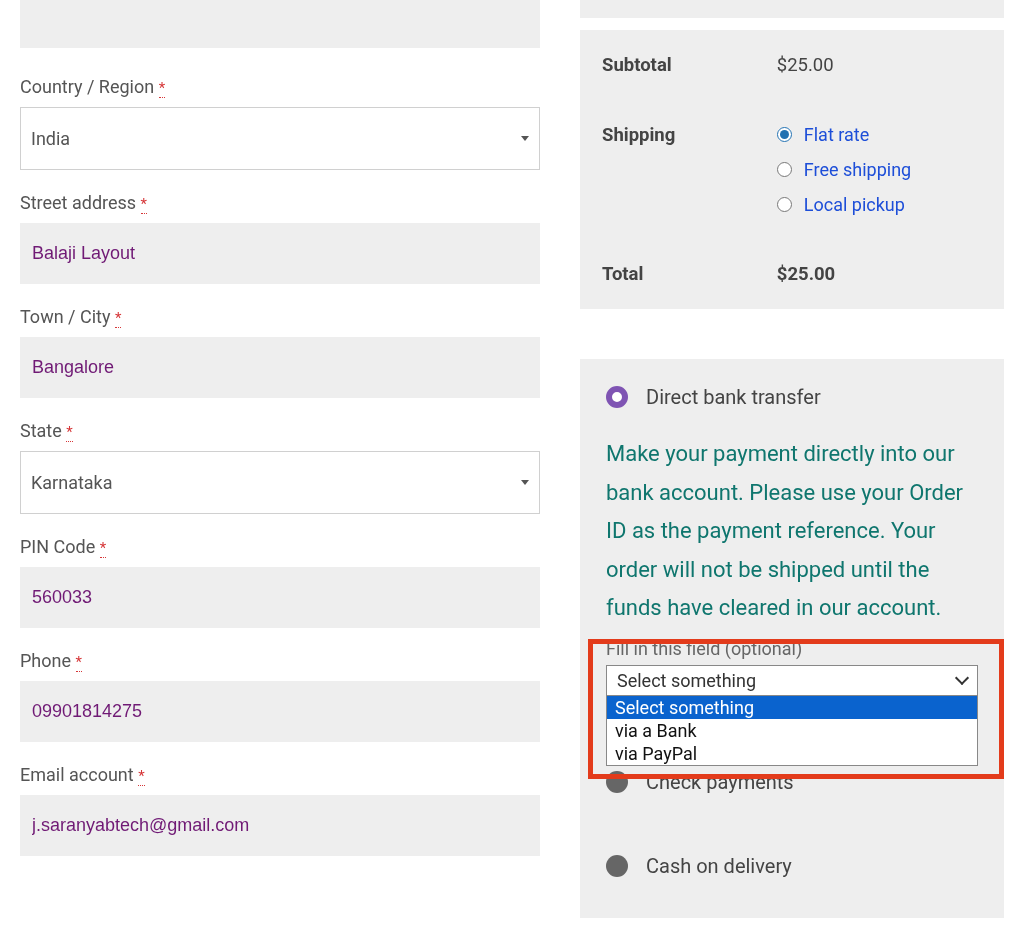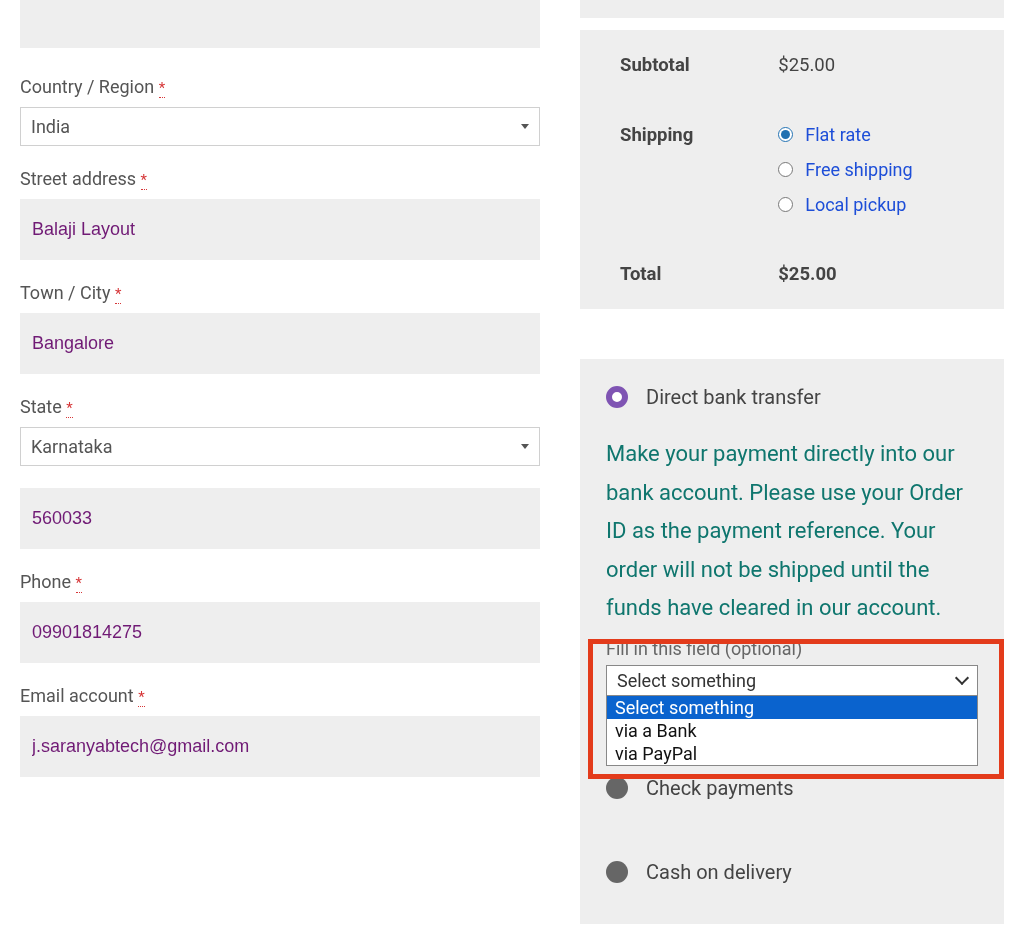--- a/index.html
+++ b/index.html
@@ -43,21 +43,21 @@
     color: #701a75;
   }
   .text-input::placeholder { color: #888; }
   .select-wrap {
     width: 100%;
     border: 1px solid #d0d0d0;
     background: #fff;
     display: flex;
     align-items: center;
     justify-content: space-between;
-    padding: 8px 10px;
+    padding: 20px 10px;
     font-size: 18px;
     color: #555;
     cursor: pointer;
   }
   .caret-down {
     width: 0; height: 0;
     border-left: 4px solid transparent;
     border-right: 4px solid transparent;
     border-top: 5px solid #555;
   }
@@ -70,21 +70,21 @@
 
   
   .summary {
     width: 100%;
     background: #eeeeee;
     padding: 0;
     margin-bottom: 50px;
   }
   .summary-row {
     display: flex;
-    padding: 24px 40px;
+    padding: 24px 22px;
   }
   .summary-label {
     flex: 0 0 46%;
     font-size: 18.5px;
     color: #444;
     font-weight: 700;
   }
   .summary-value {
     flex: 1;
     font-size: 18.5px;
@@ -205,20 +205,24 @@
         <span>State</span>
         <span class="req">*</span>
       </label>
       <div class="select-wrap">
         <span>Karnataka</span>
         <span class="caret-down"></span>
       </div>
     </div>
 
     <div class="field-group">
+      <label class="label">
+        <span>PIN Code</span>
+        <span class="req">*</span>
+      </label>
       <input class="text-input" type="text" value="560033" style="">
     </div>
 
     <div class="field-group">
       <label class="label">
         <span>Phone</span>
         <span class="req">*</span>
       </label>
       <input class="text-input" type="text" value="09901814275" style="">
     </div>
@@ -280,21 +284,21 @@
       <div class="aux-select">
         <span>Select something</span>
         <span class="chevron"></span>
       </div>
       <div class="dropdown-list">
         <div class="dropdown-item sel">Select something</div>
         <div class="dropdown-item">via a Bank</div>
         <div class="dropdown-item">via PayPal</div>
       </div>
 
-      <div class="pay-opt tight" style="margin-top:10px;">
+      <div class="pay-opt tight" style="margin-top:4px;">
         <span class="radio-solid"></span>
         <span>Check payments</span>
       </div>
 
       <div class="pay-opt tight" style="margin-top:60px;">
         <span class="radio-solid"></span>
         <span>Cash on delivery</span>
       </div>
 
       <div class="highlight-box"></div>

